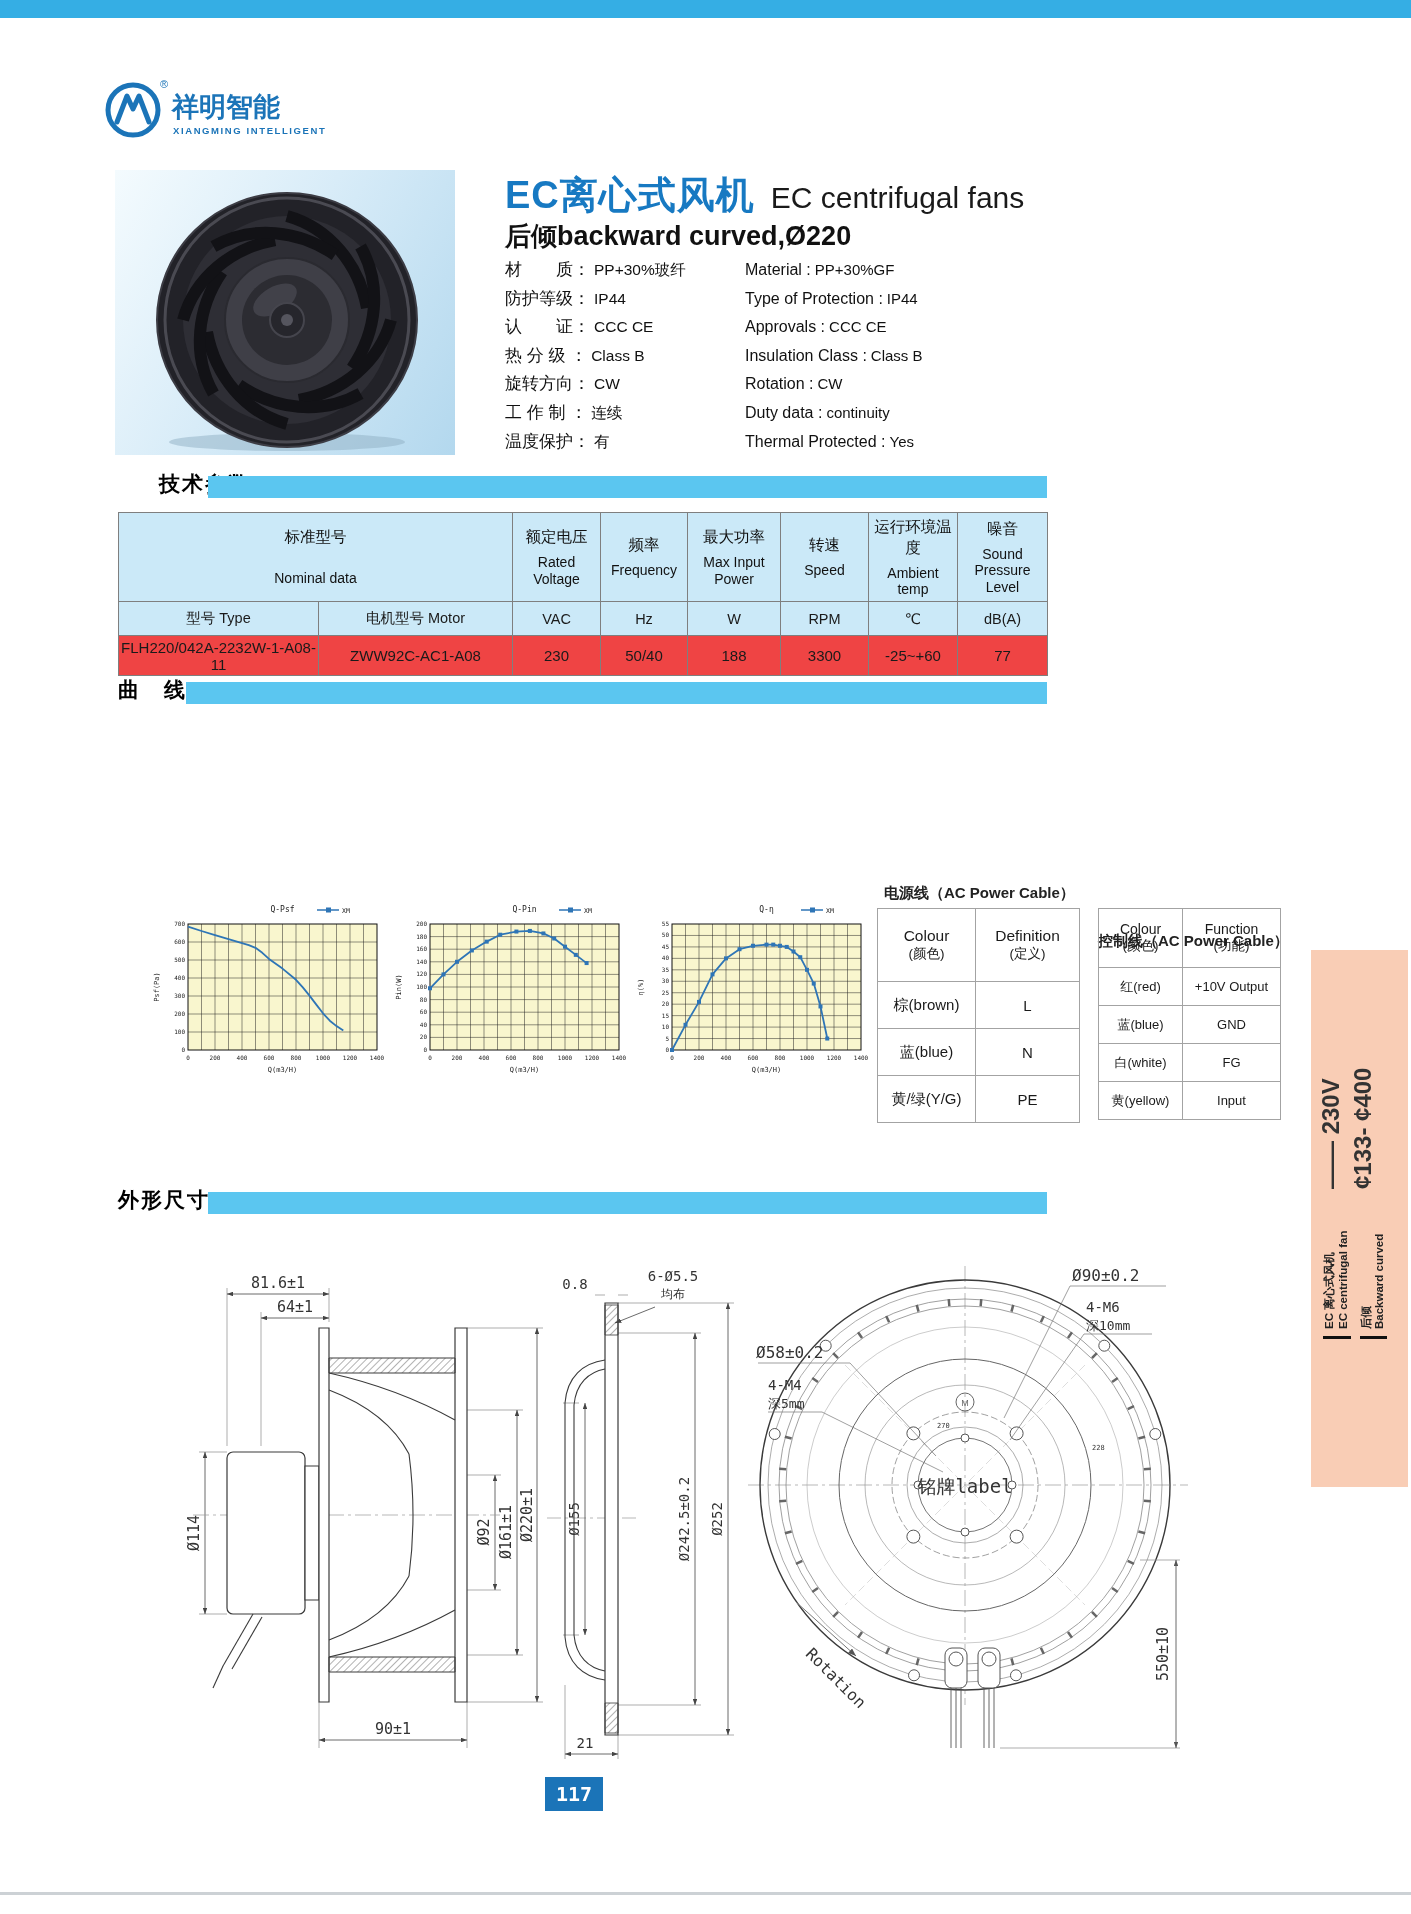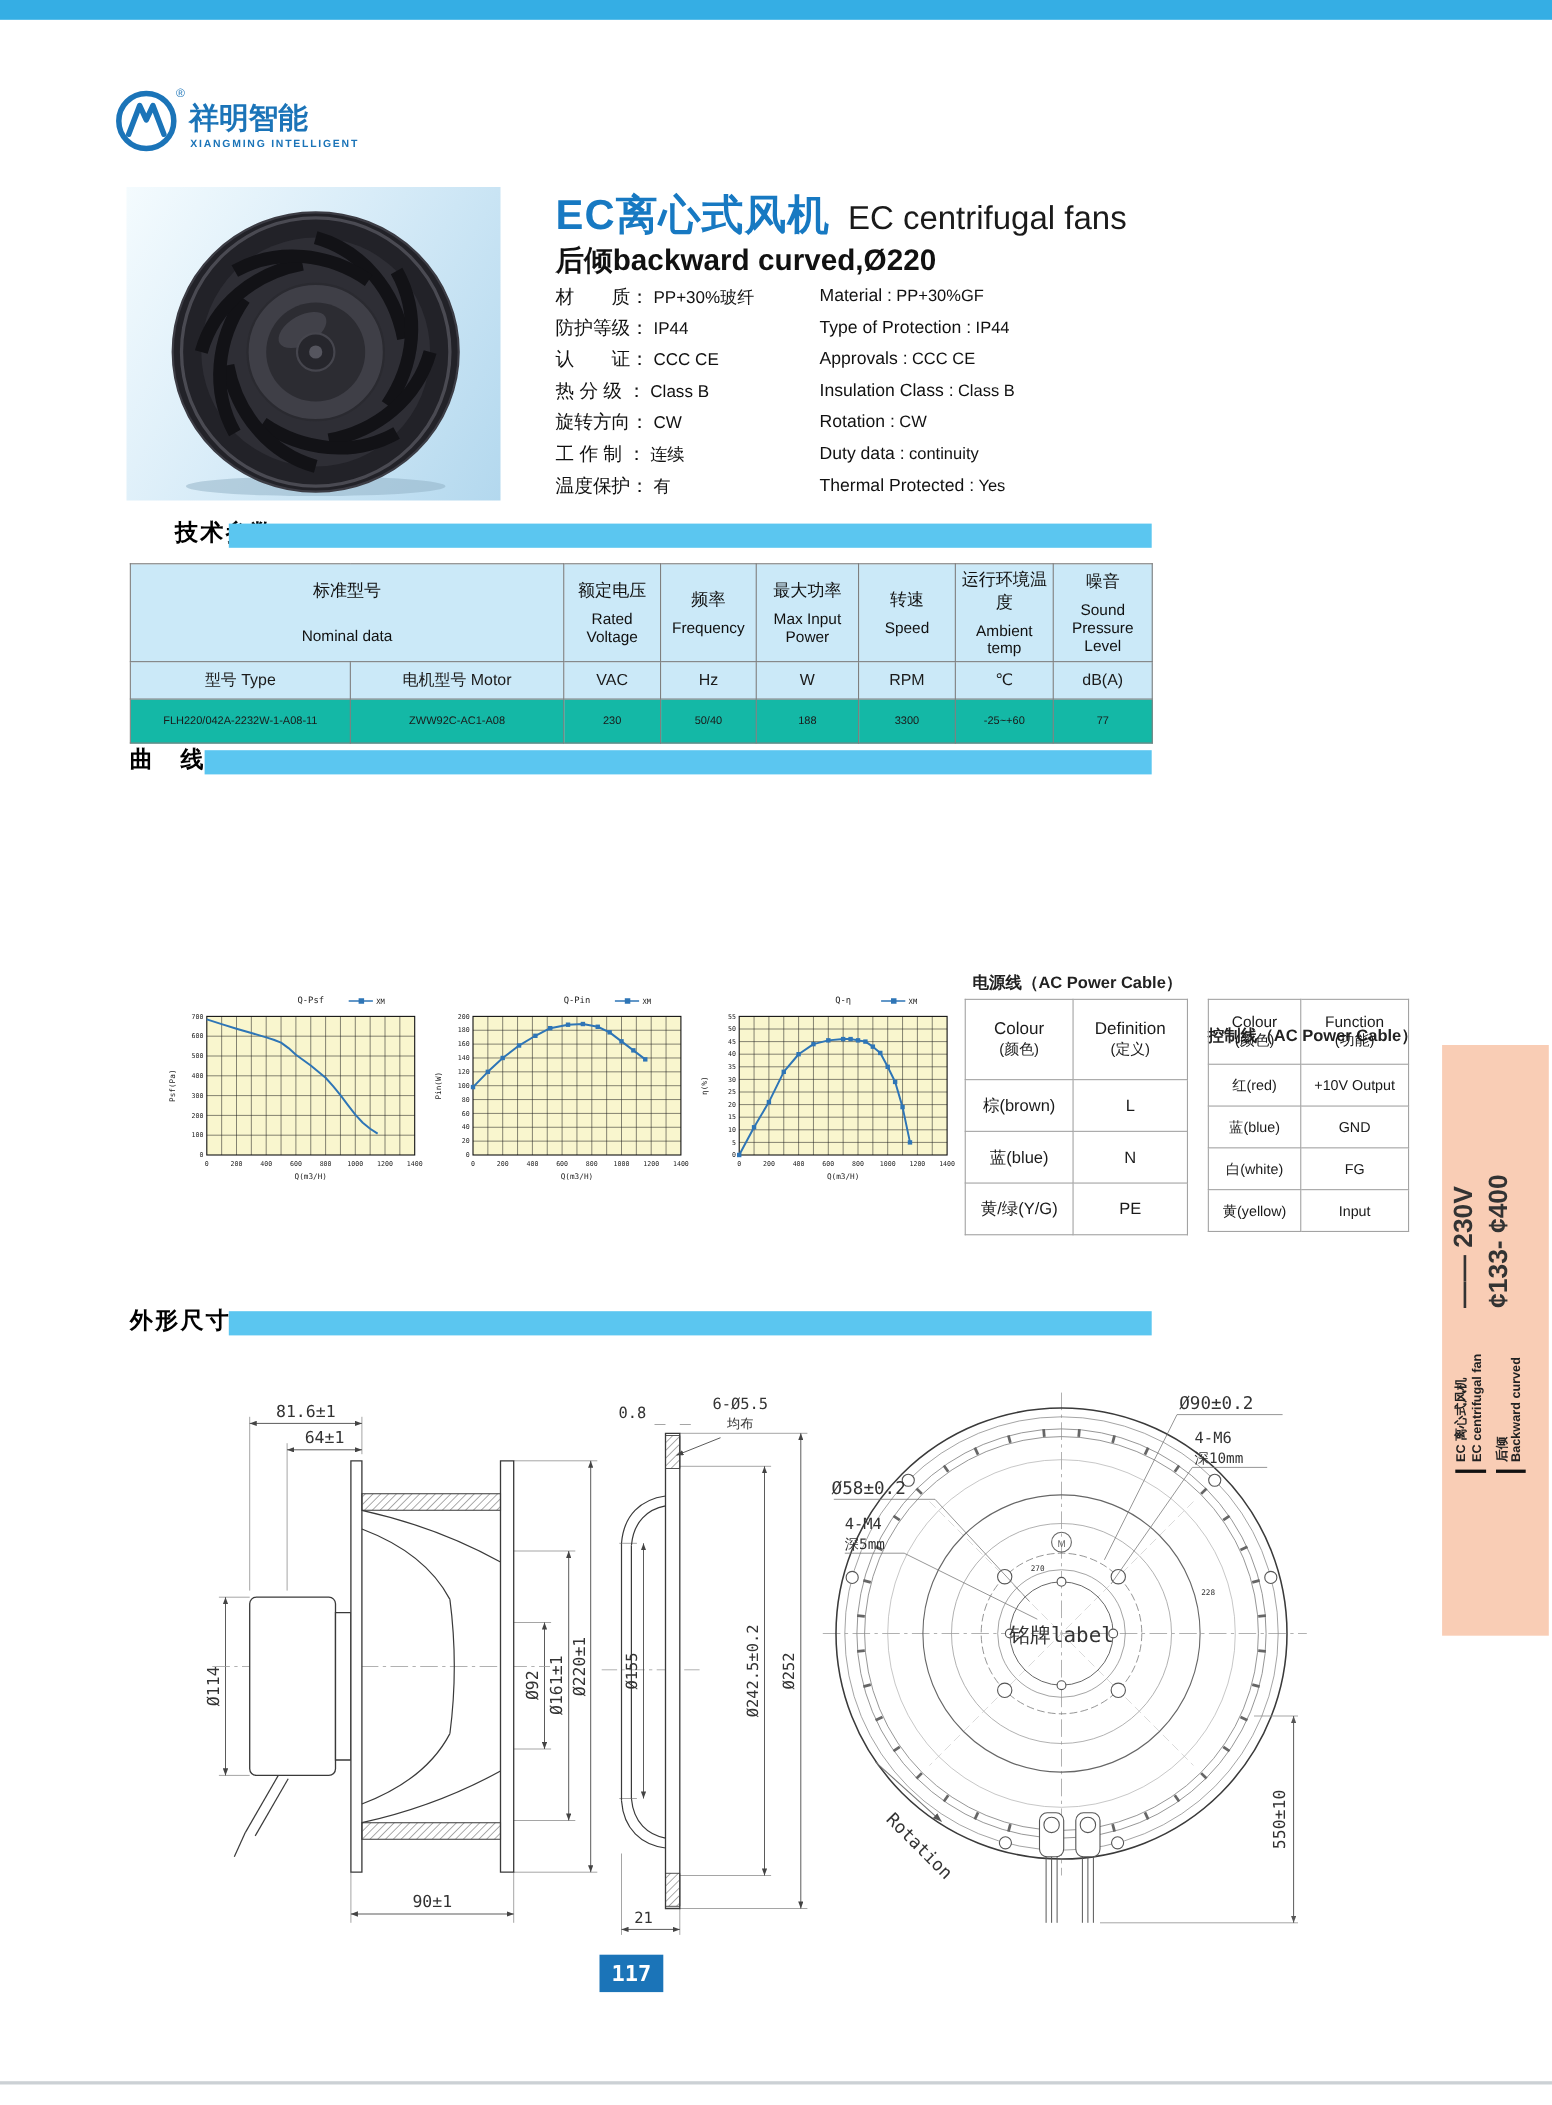--- a/index.html
+++ b/index.html
@@ -31,21 +31,21 @@
   .sec-label{font-size:21px;font-weight:bold;color:#000;white-space:nowrap;letter-spacing:2px;}
   .sec-bar{height:22px;background:#5BC6F0;}
   
   table{border-collapse:collapse;table-layout:fixed;}
   .tech-table{left:118px;top:512px;}
   .tech-table table{width:929px;}
   .tech-table td{border:1px solid #7f7f7f;text-align:center;vertical-align:middle;padding:0 2px;}
   .tech-table .hd{background:#CBE9F8;}
   .tech-table .r1 td{height:88px;}
   .tech-table .r2 td{height:33px;font-size:14.5px;}
-  .tech-table .r3 td{height:39px;font-size:10px;background:#14b8a6;}
+  .tech-table .r3 td{height:39px;font-size:15px;background:#ef4444;}
   .tt-zh{font-size:15.5px;color:#111;}
   .tt-en{font-size:14px;color:#111;margin-top:6px;line-height:1.15;}
   
   .chart{background:#fff;}
   .chart text{font-family:"DejaVu Sans Mono",monospace;fill:#222;}
   
   .cable-title{font-size:15px;font-weight:600;color:#222;white-space:nowrap;}
   .cable-table td{border:1px solid #a3a3a3;text-align:center;vertical-align:middle;}
   .ct1 table{width:202px;}
   .ct1 .hrow td{height:70px;font-size:15.5px;}

